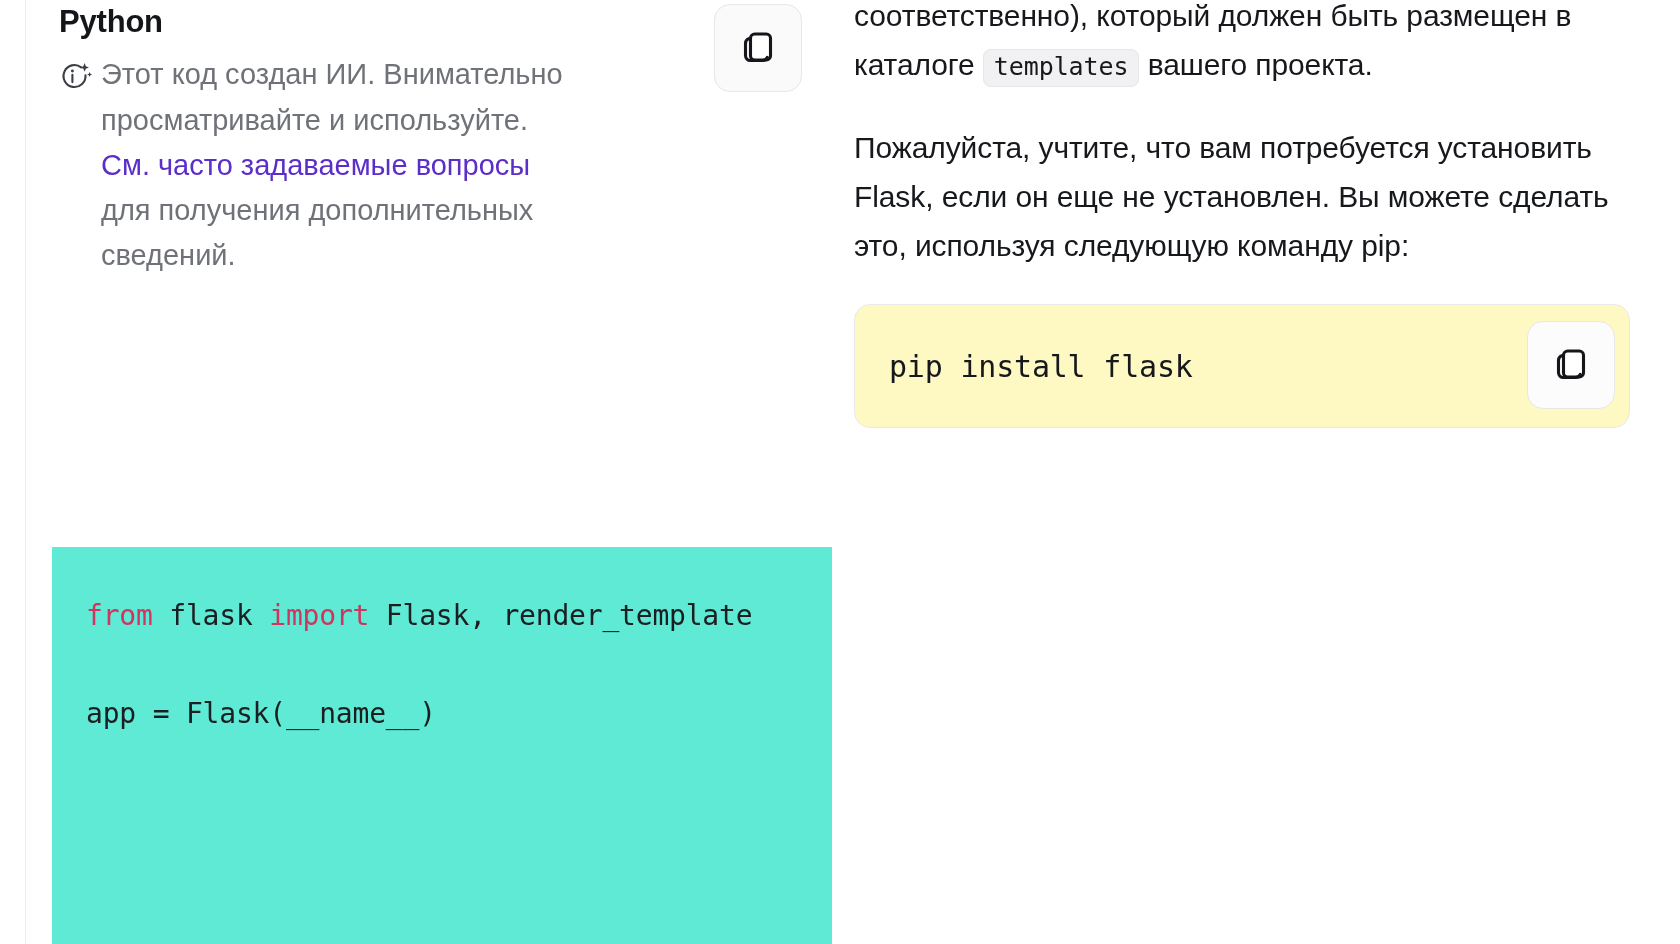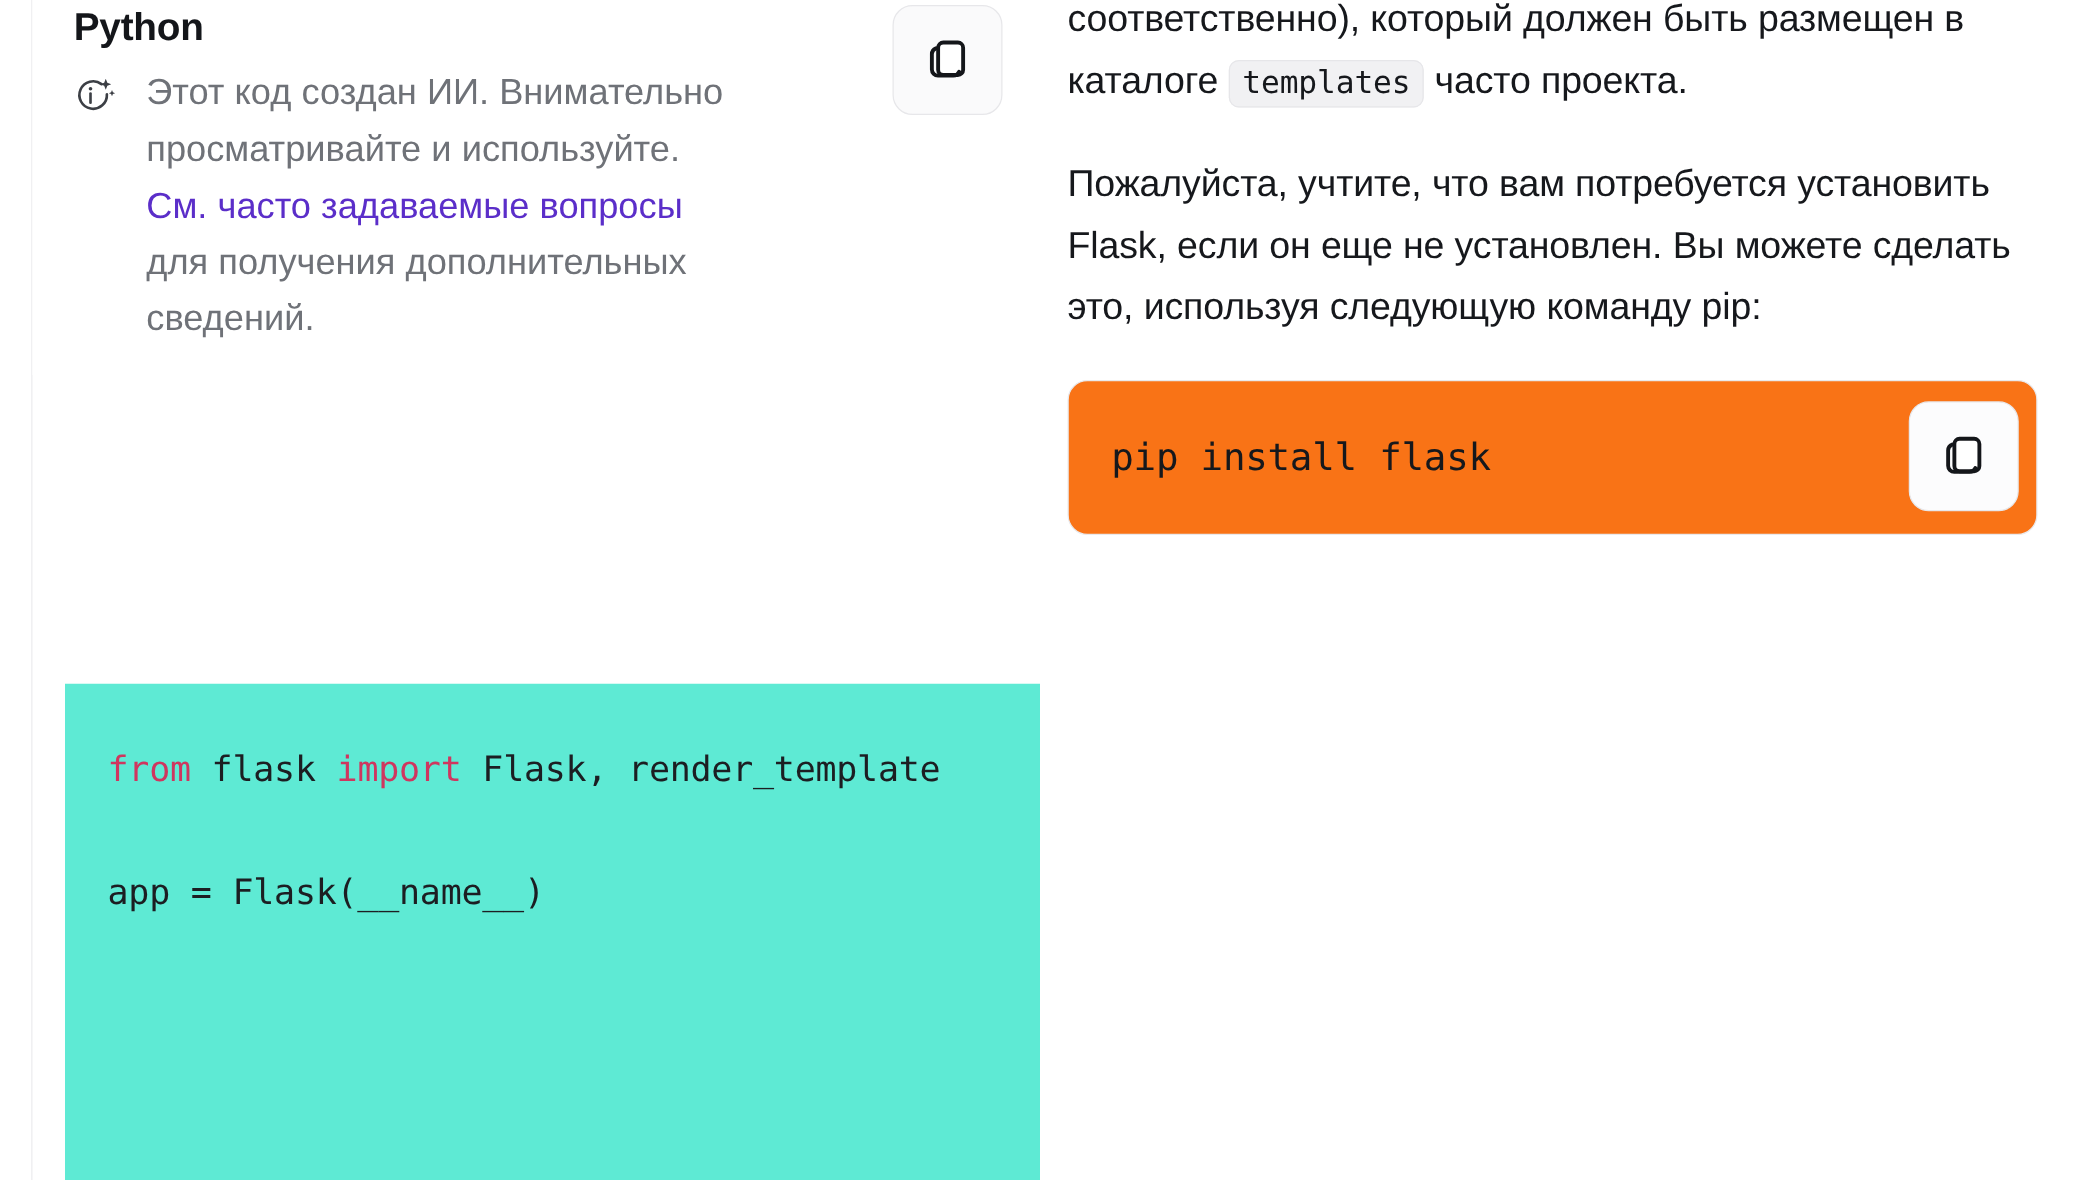--- a/index.html
+++ b/index.html
@@ -64,21 +64,21 @@
     color: #14161a;
     letter-spacing: -0.2px;
     line-height: 1.3;
     margin: 0;
     padding-top: 2px;
   }
 
   .disclaimer {
     display: flex;
     align-items: flex-start;
-    gap: 24px;
+    gap: 8px;
     margin-top: 10px;
     max-width: 520px;
   }
   .ai-info-icon {
     flex: 0 0 auto;
     width: 34px;
     height: 34px;
     margin-top: 8px;
   }
   .disclaimer-text {
@@ -173,21 +173,21 @@
     padding: 2px 10px 5px 10px;
     color: #16181c;
     white-space: nowrap;
   }
 
   .inline-codeblock {
     position: relative;
     box-sizing: border-box;
     width: 776px;
     min-height: 124px;
-    background: #f97316;
+    background: #fef9c3;
     border: 1px solid #e9e9ec;
     border-radius: 16px;
     margin: 0 0 34px 0;
     display: flex;
     align-items: center;
     padding: 0 110px 0 34px;
   }
   .inline-codeblock code {
     font-family: "DejaVu Sans Mono", "Liberation Mono", monospace;
     font-size: 30px;
@@ -245,21 +245,21 @@
 
 <span>app = Flask(__name__)</span></pre>
       </div>
 
     </div>
   </div>
 
   <div class="right-panel">
     <div class="msg">
 
-      <p class="first"><span>соответственно), который должен быть размещен в каталоге </span><code class="inline-code">templates</code><span> часто проекта.</span></p>
+      <p class="first"><span>соответственно), который должен быть размещен в каталоге </span><code class="inline-code">templates</code><span> вашего проекта.</span></p>
 
       <p>Пожалуйста, учтите, что вам потребуется установить Flask, если он еще не установлен. Вы можете сделать это, используя следующую команду pip:</p>
 
       <div class="inline-codeblock">
         <code>pip install flask</code>
         <button class="copy-btn block-copy">
           <span class="copy-glyph">
             <svg viewBox="0 0 40 40" width="40" height="40" aria-hidden="true">
               <rect x="12.5" y="7" width="20" height="26" rx="4.2" ry="4.2" fill="#ffffff" stroke="#14161a" stroke-width="3.1"></rect>
               <path d="M10.8 11.6c-2.1.9-3.3 2.6-3.3 4.6v12.4c0 2.7 2.2 4.9 4.9 4.9h12.2c2.1 0 3.9-1.2 4.7-3.1" fill="none" stroke="#14161a" stroke-width="3.1" stroke-linecap="round" stroke-linejoin="round"></path>

